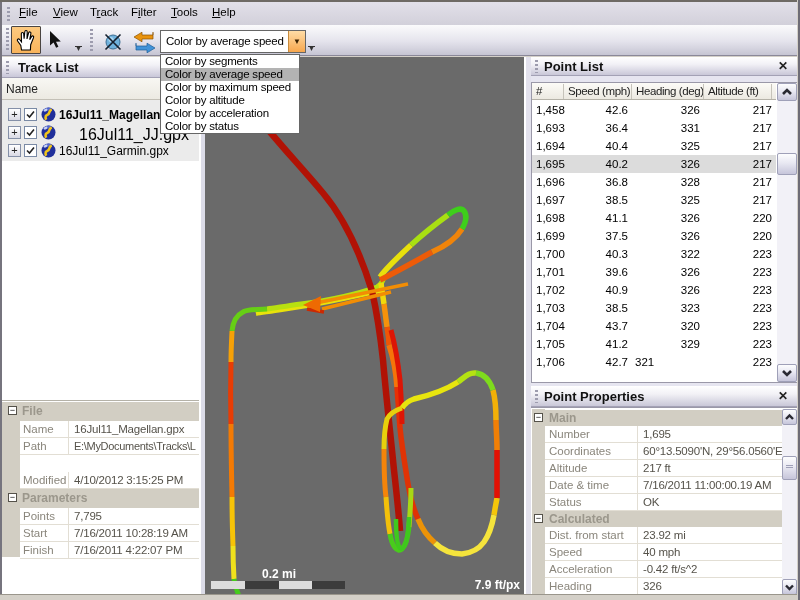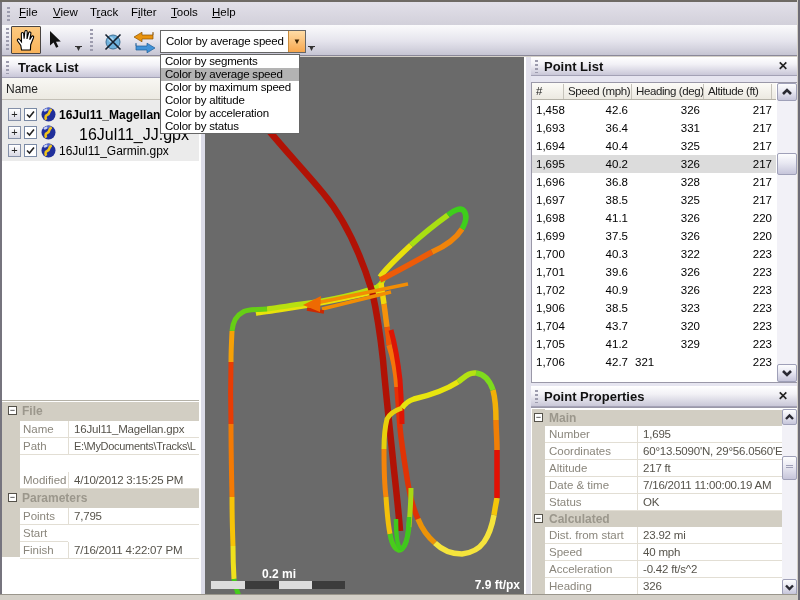--- a/index.html
+++ b/index.html
@@ -222,20 +222,21 @@
   <div class="abs ghead" style="left:0;top:88px;width:197px;height:19px;">
       <span style="position:absolute;left:20px;top:2px;">Parameters</span>
     </div>
   <div class="mbox" style="left:6px;top:92px;">−</div>
   <div class="pgrow" style="top:107px;height:17px;">
       <span class="lc plabel" style="left:18px;top:0;width:48px;height:17px;padding:2px 0 0 3px;">Points</span>
       <span class="vc pvalue" style="left:66px;top:0;width:131px;height:17px;padding:2px 0 0 5px;">7,795</span>
     </div>
   <div class="pgrow" style="top:124px;height:17px;">
       <span class="lc plabel" style="left:18px;top:0;width:48px;height:17px;padding:2px 0 0 3px;">Start</span>
+      <span class="vc pvalue" style="left:66px;top:0;width:131px;height:17px;padding:2px 0 0 5px;">7/16/2011 10:28:19 AM</span>
     </div>
   <div class="pgrow" style="top:141px;height:17px;">
       <span class="lc plabel" style="left:18px;top:0;width:48px;height:17px;padding:2px 0 0 3px;">Finish</span>
       <span class="vc pvalue" style="left:66px;top:0;width:131px;height:17px;padding:2px 0 0 5px;">7/16/2011 4:22:07 PM</span>
     </div>
 </div>
 
 <div class="abs caption" style="left:531px;top:57px;width:266px;height:19px;">
   <div class="grip" style="left:4px;top:3px;height:13px;"></div>
   <div class="captxt" style="position:absolute;left:13px;top:2px;">Point List</div>
@@ -313,21 +314,21 @@
         <span style="position:absolute;left:103px;top:3px;width:65px;text-align:right;">326</span>
         <span style="position:absolute;left:175px;top:3px;width:65px;text-align:right;">223</span>
       </div>
 <div style="position:absolute;left:0;top:180px;width:244px;height:18px;">
         <span style="position:absolute;left:4px;top:3px;">1,702</span>
         <span style="position:absolute;left:35px;top:3px;width:61px;text-align:right;">40.9</span>
         <span style="position:absolute;left:103px;top:3px;width:65px;text-align:right;">326</span>
         <span style="position:absolute;left:175px;top:3px;width:65px;text-align:right;">223</span>
       </div>
 <div style="position:absolute;left:0;top:198px;width:244px;height:18px;">
-        <span style="position:absolute;left:4px;top:3px;">1,906</span>
+        <span style="position:absolute;left:4px;top:3px;">1,703</span>
         <span style="position:absolute;left:35px;top:3px;width:61px;text-align:right;">38.5</span>
         <span style="position:absolute;left:103px;top:3px;width:65px;text-align:right;">323</span>
         <span style="position:absolute;left:175px;top:3px;width:65px;text-align:right;">223</span>
       </div>
 <div style="position:absolute;left:0;top:216px;width:244px;height:18px;">
         <span style="position:absolute;left:4px;top:3px;">1,704</span>
         <span style="position:absolute;left:35px;top:3px;width:61px;text-align:right;">43.7</span>
         <span style="position:absolute;left:103px;top:3px;width:65px;text-align:right;">320</span>
         <span style="position:absolute;left:175px;top:3px;width:65px;text-align:right;">223</span>
       </div>

